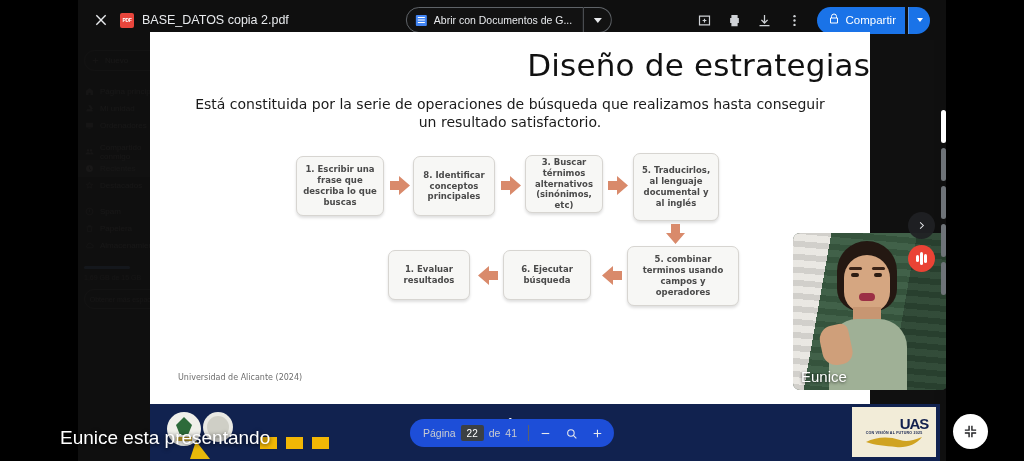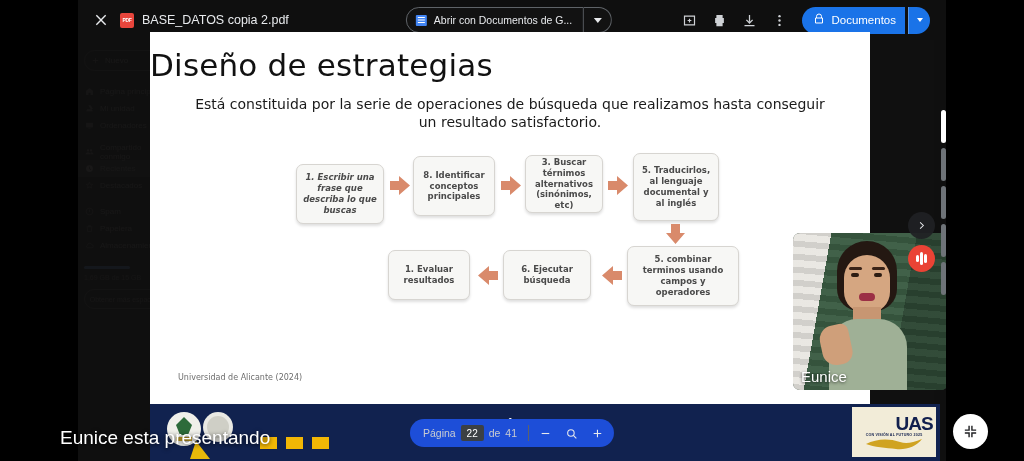--- a/index.html
+++ b/index.html
@@ -81,21 +81,21 @@
   }
   .share-caret .caret-d { border-top-color: #fff; border-left-width: 3.5px; border-right-width: 3.5px; border-top-width: 4.5px; }
   .lock-ico svg { width: 12px; height: 12px; fill: #fff; }
 
   
   .slide {
     position: absolute; left: 150px; top: 32px; width: 720px; height: 372px;
     background: #fff; overflow: hidden;
   }
   .slide-title {
-    text-align: left; font-size: 31px; color: #111; margin-top: 15px;
+    text-align: right; font-size: 31px; color: #111; margin-top: 15px;
     font-family: "DejaVu Sans", sans-serif; font-weight: 400; letter-spacing: .2px;
   }
   .slide-sub {
     text-align: center; font-size: 14px; color: #1a1a1a; line-height: 1.32;
     margin: 12px 42px 0 42px; font-family: "DejaVu Sans", sans-serif;
   }
   .flow { position: relative; margin-top: 16px; height: 165px; }
   .fbox {
     position: absolute; background: #f7f7f5; border: 1px solid #d7d5d1; border-radius: 7px;
     box-shadow: 0 2px 3px rgba(0,0,0,.13);
@@ -119,21 +119,21 @@
   .footer-band {
     position: absolute; left: 150px; right: 84px; bottom: 0; height: 57px;
     background: #11224f; display: flex; align-items: center; justify-content: center;
   }
   .footer-title { color: #fff; font-size: 15px; font-weight: bold; margin-top: -14px; }
   .footer-left-logo { position: absolute; left: 6px; top: 3px; width: 100px; height: 52px; }
   .uas-logo {
     position: absolute; right: 4px; top: 3px; width: 84px; height: 50px;
     background: #f2ecd8; display: flex; align-items: center; justify-content: center; flex-direction: column;
   }
-  .uas-word { font-size: 19px; font-weight: bold; color: #12204e; letter-spacing: -1px; line-height: 1; margin-left: 40px; }
+  .uas-word { font-size: 15px; font-weight: bold; color: #12204e; letter-spacing: -1px; line-height: 1; margin-left: 40px; }
   .uas-sub { font-size: 3.6px; color: #12204e; font-weight: bold; text-align: center; line-height: 1.25; letter-spacing: .2px; }
   .yellow-dots { position: absolute; left: 110px; bottom: 12px; display: flex; gap: 9px; }
   .yellow-dots i { width: 17px; height: 12px; background: #f2b705; display: block; }
 
   
   .page-pill {
     position: absolute; left: 50%; transform: translateX(-50%); bottom: 14px;
     display: flex; align-items: center; height: 28px; background: #1d4ed8;
     border-radius: 14px; padding: 0 4px; color: #e8eaed; font-size: 10.5px; z-index: 30;
   }
@@ -332,34 +332,34 @@
             <circle cx="12" cy="12" r="1.9" fill="#cfd2d6"></circle>
             <circle cx="12" cy="19" r="1.9" fill="#cfd2d6"></circle>
           </svg>
       </div>
       <div class="share-btn">
         <span class="lock-ico">
           <svg viewBox="0 0 24 24">
               <path d="M7 10V7a5 5 0 0 1 10 0v3 M5 10h14v10H5z" fill="none" stroke="#fff" stroke-width="2"></path>
             </svg>
         </span>
-        <span>Documentos</span>
+        <span>Compartir</span>
       </div>
       <div class="share-caret">
         <span class="caret-d"></span>
       </div>
     </div>
   </div>
 
   <div class="slide">
     <div class="slide-title">Diseño de estrategias</div>
     <div class="slide-sub">Está constituida por la serie de operaciones de búsqueda que realizamos hasta conseguir un resultado satisfactorio.</div>
 
     <div class="flow">
-      <div class="fbox" style="left:146px; top:16px; width:88px; height:60px;font-style:italic;">1. Escribir una frase que describa lo que buscas</div>
+      <div class="fbox" style="left:146px; top:8px; width:88px; height:60px;">1. Escribir una frase que describa lo que buscas</div>
       <span class="arrow-r" style="left:240px; top:28px;">
         <svg width="20" height="19" viewBox="0 0 20 19">
             <path d="M0 5h9V0l11 9.5L9 19v-5H0z" fill="#d98a6b"></path>
           </svg>
       </span>
       <div class="fbox" style="left:263px; top:8px; width:82px; height:60px;">8. Identificar conceptos principales</div>
       <span class="arrow-r" style="left:351px; top:28px;">
         <svg width="20" height="19" viewBox="0 0 20 19">
             <path d="M0 5h9V0l11 9.5L9 19v-5H0z" fill="#d98a6b"></path>
           </svg>

